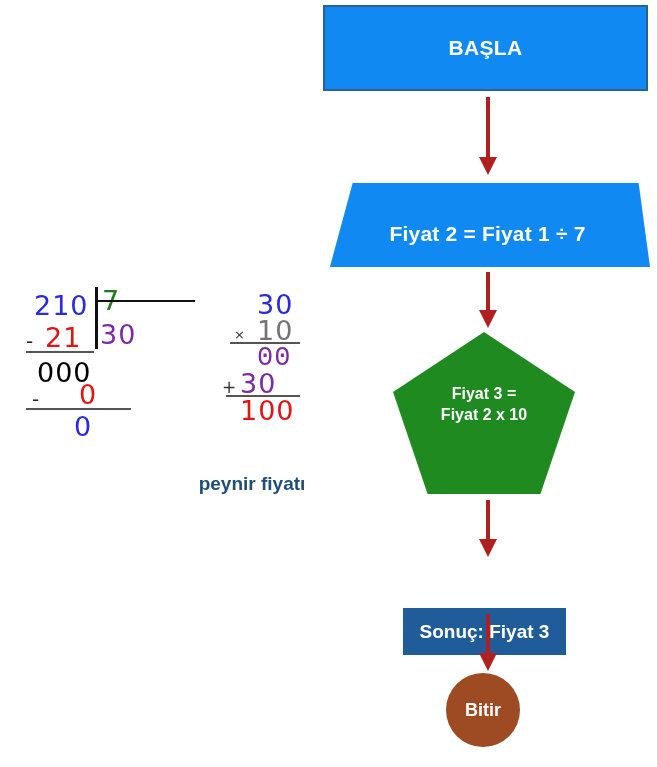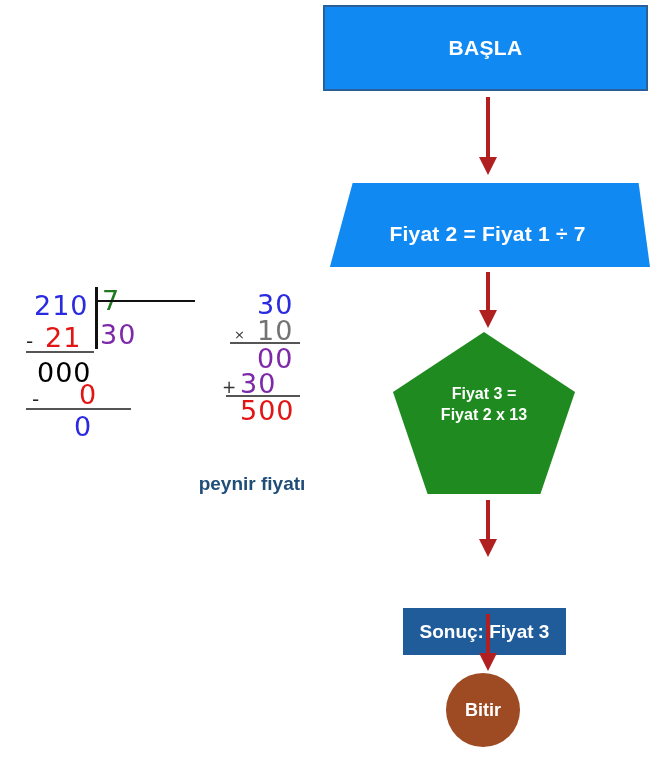--- a/index.html
+++ b/index.html
@@ -200,21 +200,21 @@
   #div-sub0     { left: 67px;  top: 104px; color: #e31414; }
   #div-minus2   { left: 20px;  top: 112px; color: #222222; }
   #div-rule2    { left: 14px;  top: 133px; width: 105px; }
   #div-remainder{ left: 62px;  top: 136px; color: #2a2ae0; }
 
   
   #mul-a        { left: 245px; top: 14px;  color: #2a2ae0; }
   #mul-b        { left: 245px; top: 40px;  color: #737373; }
   #mul-times    { left: 222px; top: 52px;  font-size: 13px; color: #333333; }
   #mul-rule1    { left: 218px; top: 67px;  width: 70px; }
-  #mul-p1       { left: 245px; top: 68px;  color: #7d29a8; }
+  #mul-p1       { left: 245px; top: 68px;  color: #7d29a8; font-family: Liberation Mono, monospace; }
   #mul-p2       { left: 228px; top: 93px;  color: #7d29a8; }
   #mul-plus     { left: 210px; top: 102px; font-size: 17px; color: #333333; }
   #mul-rule2    { left: 214px; top: 120px; width: 74px; }
   #mul-sum      { left: 228px; top: 120px; color: #e31414; }
 
   
   #caption {
     position: absolute;
     left: 90px;
     top: 442px;
@@ -247,21 +247,21 @@
 
   <div class="arrow" id="arrow-process-calc">
     <div class="stem"></div>
     <div class="head"></div>
   </div>
 
   <div class="node" id="calc-node">
     <div class="shape"></div>
     <span class="label">
       <span>Fiyat 3 =</span><br>
-      <span>Fiyat 2 x 13</span>
+      <span>Fiyat 2 x 10</span>
     </span>
   </div>
 
   <div class="arrow" id="arrow-calc-result">
     <div class="stem"></div>
     <div class="head"></div>
   </div>
 
   <div class="node" id="result-node">
     <span>Sonuç: Fiyat 3</span>
@@ -293,21 +293,21 @@
     <span class="num" id="div-remainder">0</span>
 
     <span class="num" id="mul-a">30</span>
     <span class="num" id="mul-b">10</span>
     <span class="op" id="mul-times">×</span>
     <div class="rule" id="mul-rule1"></div>
     <span class="num" id="mul-p1">00</span>
     <span class="num" id="mul-p2">30</span>
     <span class="op" id="mul-plus">+</span>
     <div class="rule" id="mul-rule2"></div>
-    <span class="num" id="mul-sum">500</span>
+    <span class="num" id="mul-sum">100</span>
   </div>
 
   <div id="caption">
     <br>
     <span>peynir fiyatı</span>
   </div>
 
 </div>
 
 </body></html>

